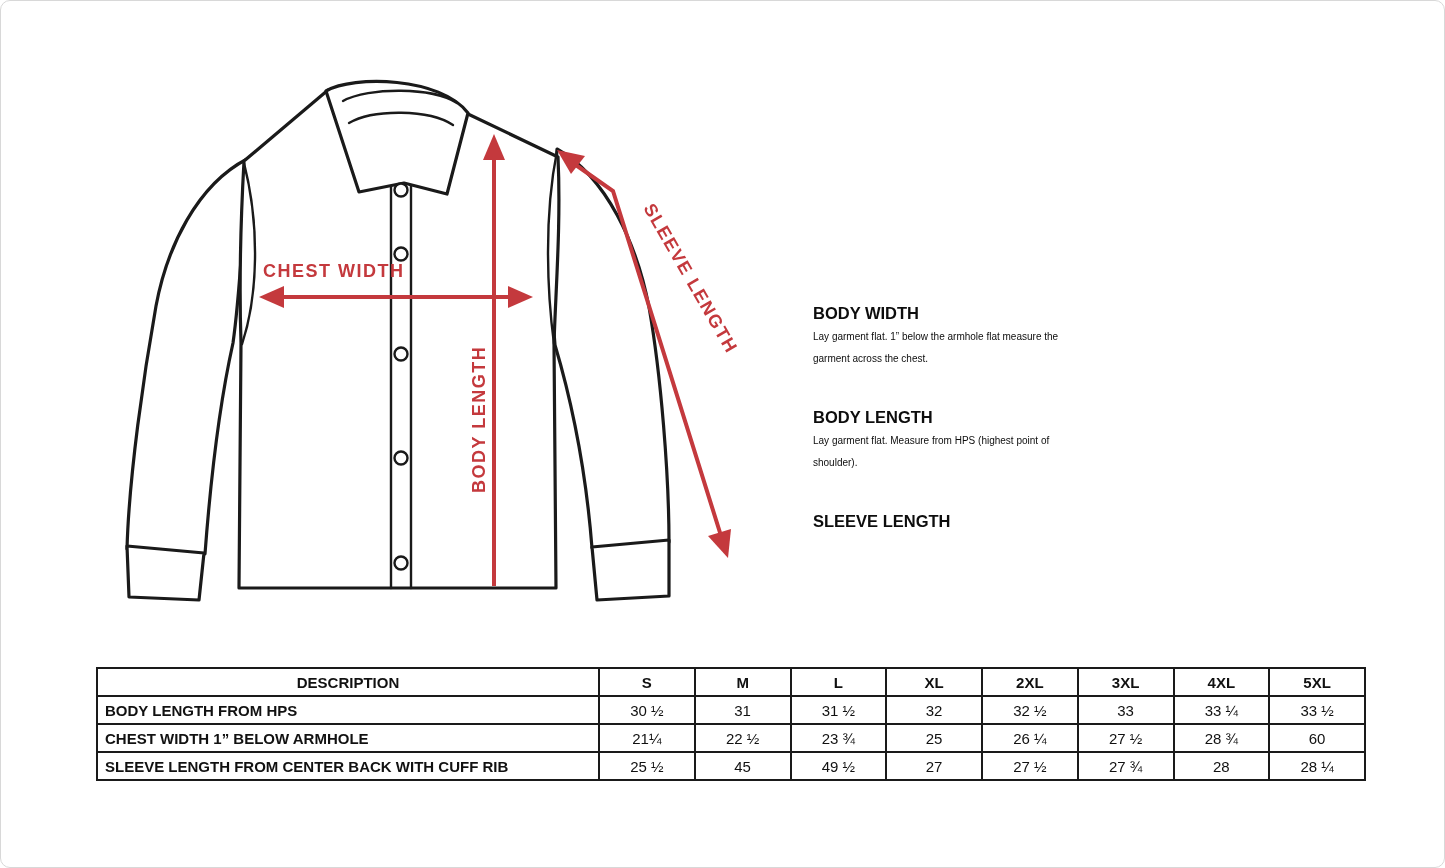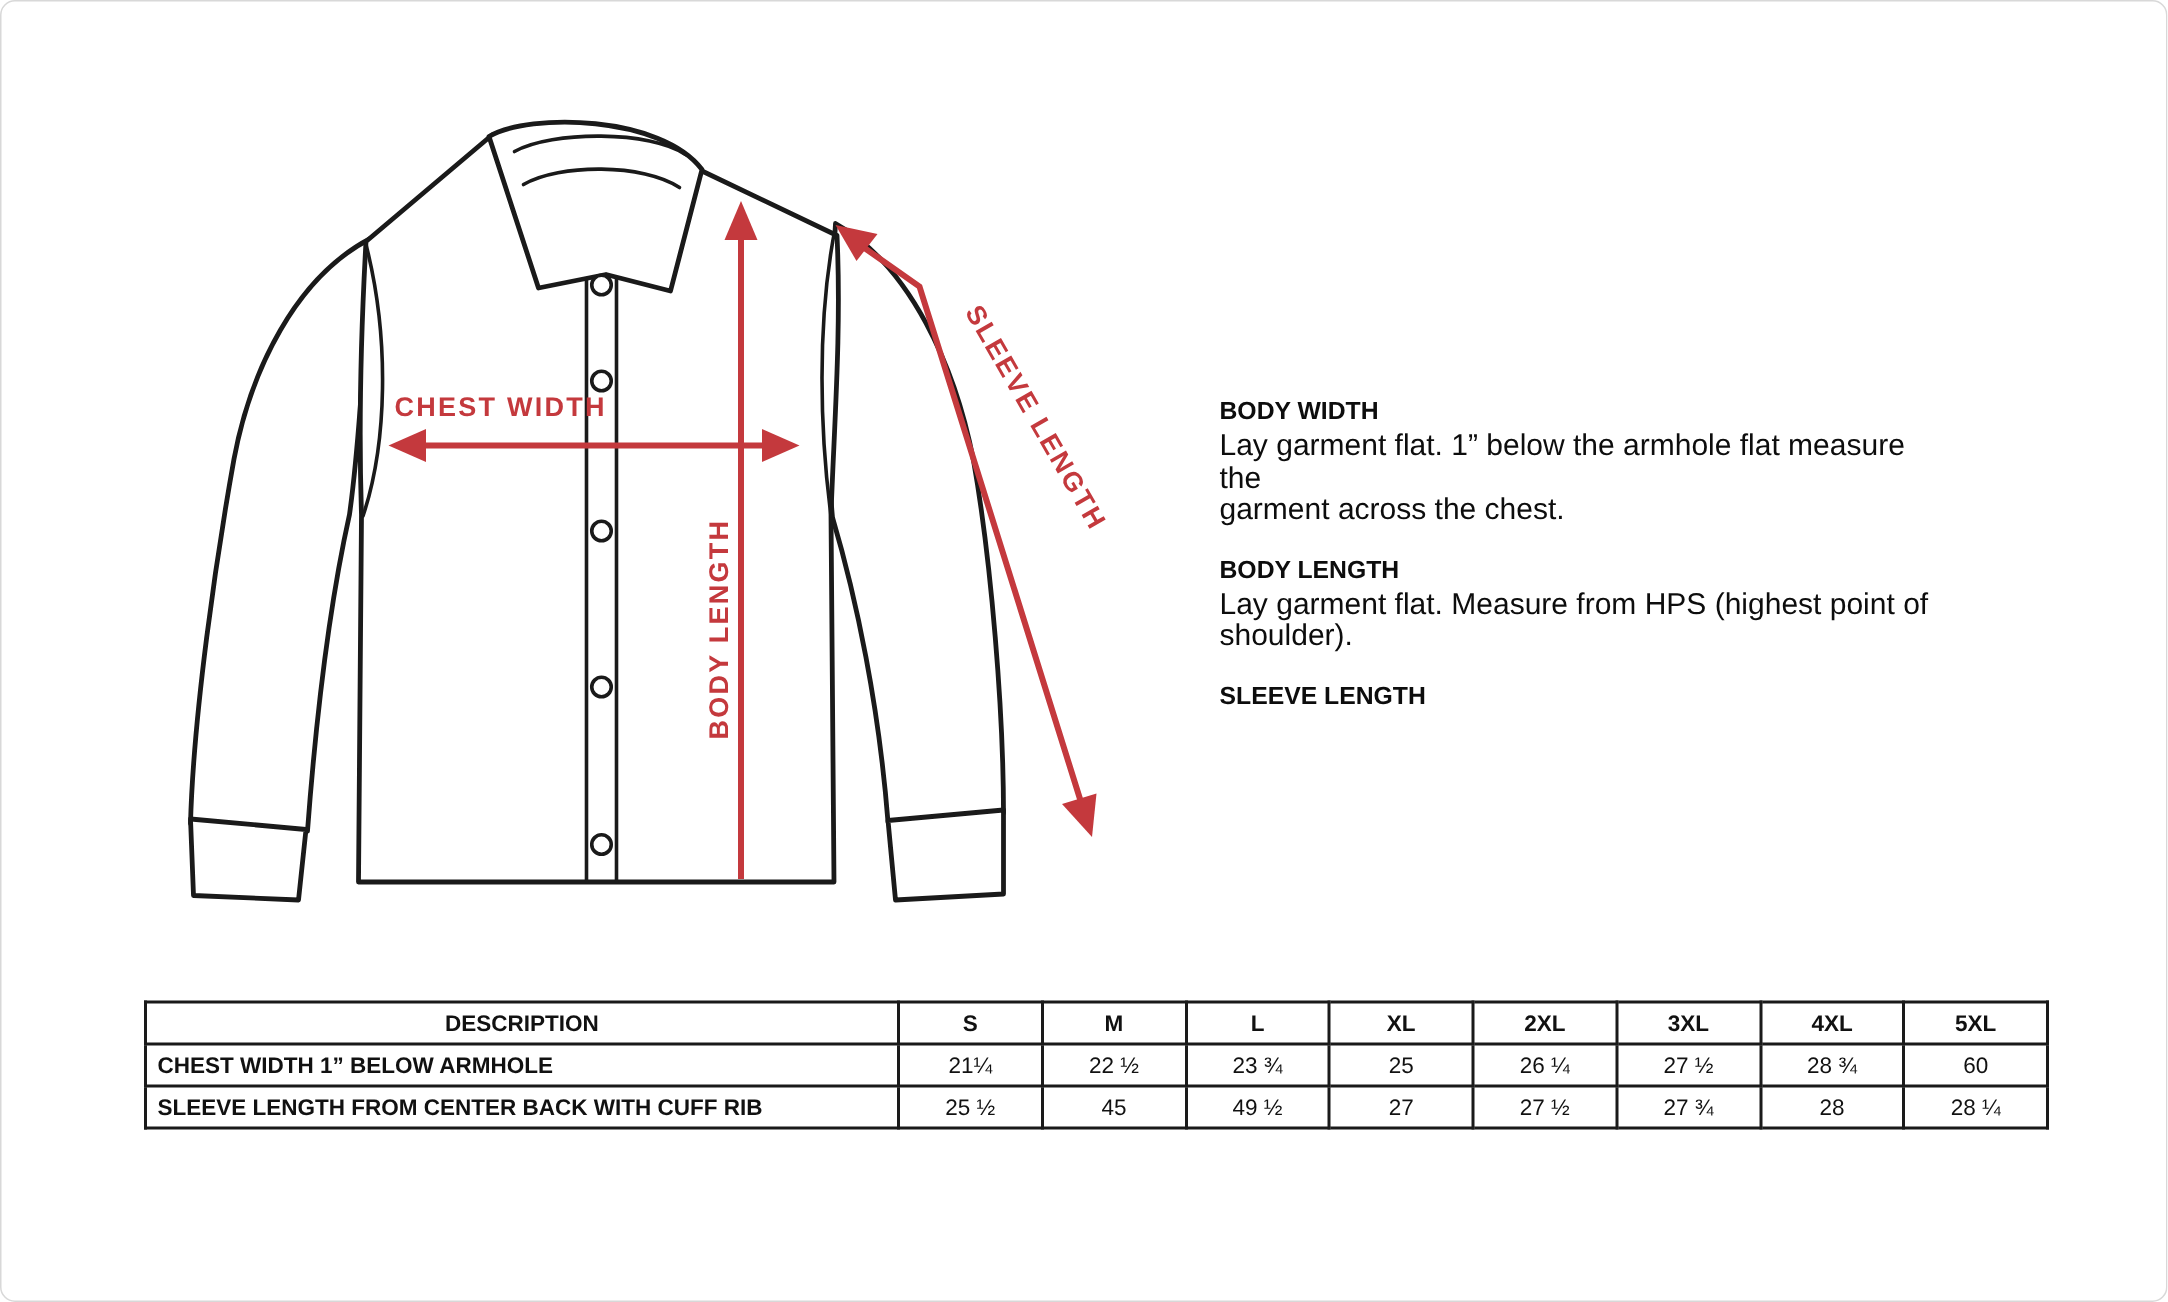--- a/index.html
+++ b/index.html
@@ -26,22 +26,22 @@
 
   
   .title-block{position:absolute;left:810px;top:80px;color:#0b0b0b;font-weight:bold;}
   .title-l1{font-size:70px;line-height:57px;letter-spacing:0px;-webkit-text-stroke:2.5px #0b0b0b;}
   .title-l2{font-size:46px;line-height:45px;letter-spacing:0.5px;-webkit-text-stroke:2px #0b0b0b;}
   .title-l3{font-size:77px;line-height:62px;letter-spacing:-1px;-webkit-text-stroke:2.5px #0b0b0b;}
 
   
   .guides{position:absolute;left:812px;top:264px;width:474px;}
   .guide{margin-bottom:19px;}
-  .guide-h{font-size:16.5px;font-weight:bold;margin-bottom:3px;color:#0d0d0d;}
-  .guide-t{font-size:20px;line-height:21.5px;white-space:pre-line;color:#0d0d0d;}
+  .guide-h{font-size:16.5px;font-weight:bold;margin-bottom:3px;color:#0d0d0d;margin-top:39px;}
+  .guide-t{font-size:10px;line-height:21.5px;white-space:pre-line;color:#0d0d0d;}
 
   
   .size-table-wrap{position:absolute;left:95px;top:666px;width:1268px;}
   table.size{border-collapse:collapse;table-layout:fixed;width:1268px;border-radius:24px;}
   table.size th, table.size td{
     border:2px solid #1a1a1a;
     height:26px;
     font-size:15px;
     text-align:center;
     vertical-align:middle;
@@ -137,20 +137,31 @@
           <th>L</th>
           <th>XL</th>
           <th>2XL</th>
           <th>3XL</th>
           <th>4XL</th>
           <th>5XL</th>
         </tr>
       </thead>
       <tbody>
         <tr>
+          <td class="rowlabel">BODY LENGTH FROM HPS</td>
+          <td class="val">30 ½</td>
+          <td class="val">31</td>
+          <td class="val">31 ½</td>
+          <td class="val">32</td>
+          <td class="val">32 ½</td>
+          <td class="val">33</td>
+          <td class="val">33 ¼</td>
+          <td class="val">33 ½</td>
+        </tr>
+        <tr>
           <td class="rowlabel">CHEST WIDTH 1” BELOW ARMHOLE</td>
           <td class="val">21¼</td>
           <td class="val">22 ½</td>
           <td class="val">23 ¾</td>
           <td class="val">25</td>
           <td class="val">26 ¼</td>
           <td class="val">27 ½</td>
           <td class="val">28 ¾</td>
           <td class="val">60</td>
         </tr>

